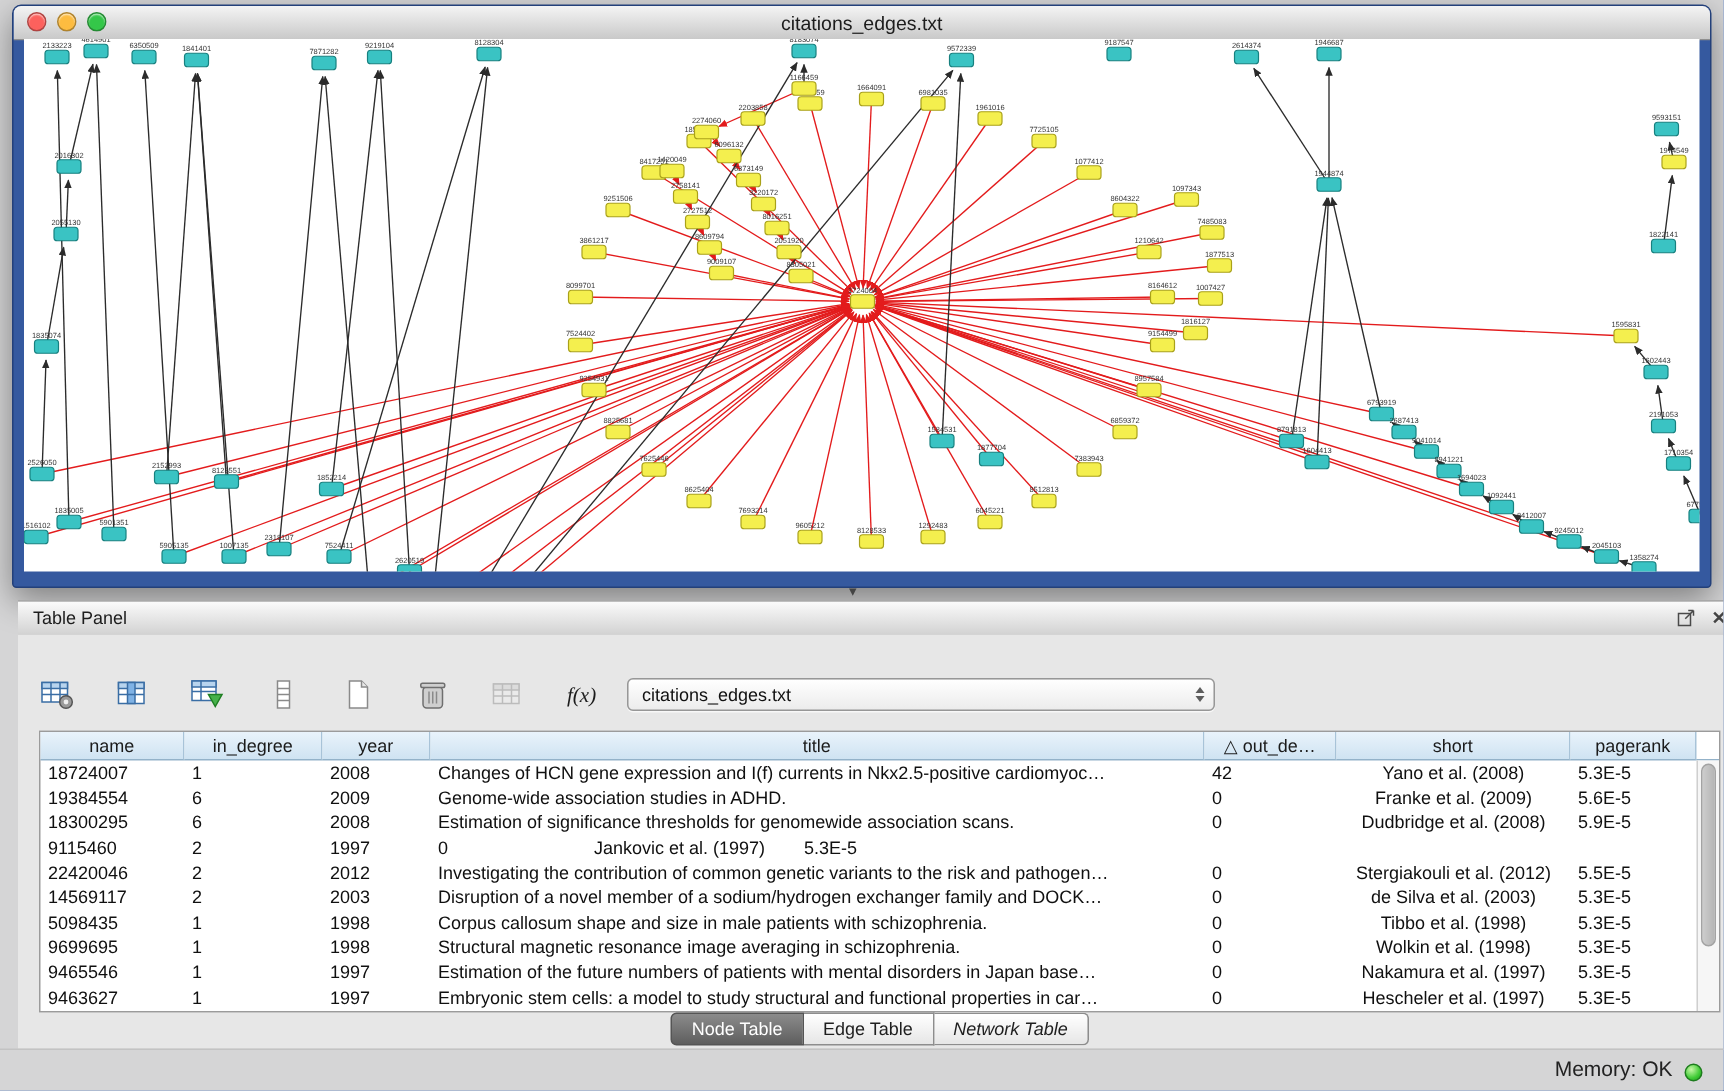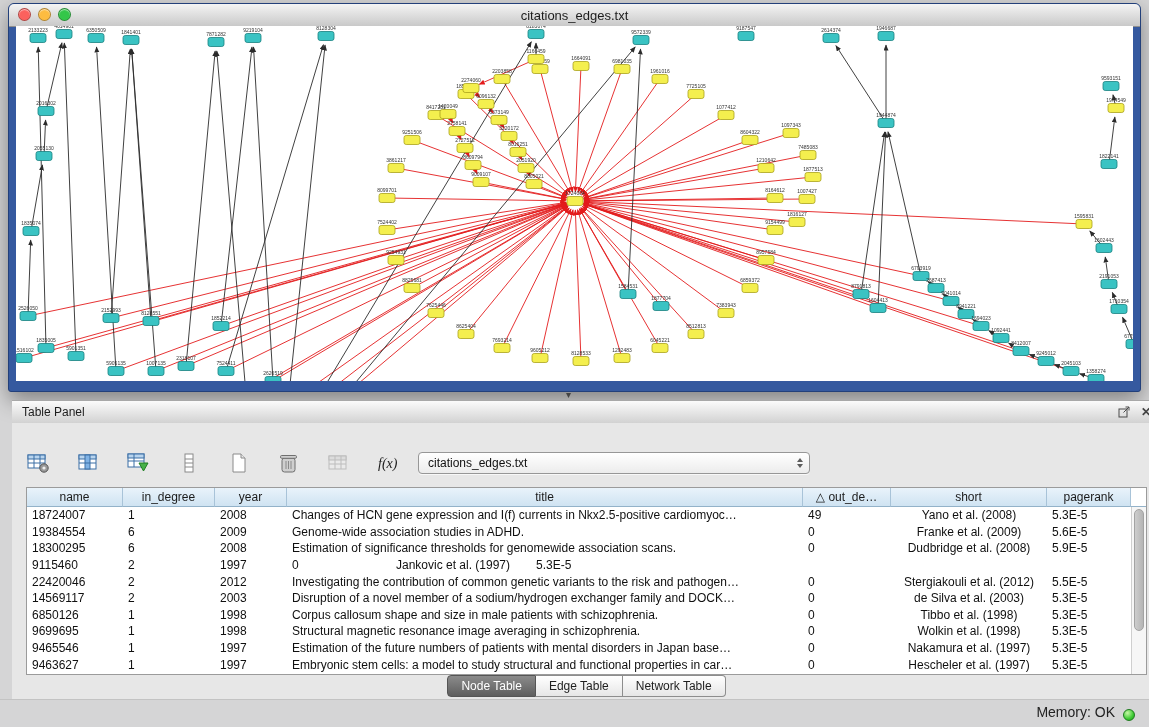--- a/index.html
+++ b/index.html
@@ -53,21 +53,21 @@
   .c0{width:96px;} .c1{width:92px;} .c2{width:72px;} .c3{flex:1;} .c4{width:88px;} .c5{width:156px;text-align:center;} .c6{width:84px;}
   .vscroll{position:absolute;right:0;top:19px;bottom:0;width:15px;background:#f6f6f6;border-left:1px solid #cfcfcf;box-sizing:border-box;}
   .vthumb{position:absolute;left:2px;right:2px;top:2px;height:120px;border-radius:6px;background:linear-gradient(90deg,#cdcdcd,#b5b5b5);border:1px solid #a3a3a3;}
   .hdr-pad{flex:0 0 15px;background:linear-gradient(#e9f3fb,#cfe3f2);border-bottom:1px solid #93b2c9;box-sizing:border-box;}
 
   
   .tabs-row{position:absolute;left:0;right:0;top:252px;display:flex;justify-content:center;}
   .tab{font-size:12px;height:20px;line-height:20px;padding:0 13px;background:linear-gradient(#ffffff,#e6e6e6);
        border:1px solid #8d8d8d;border-left:none;color:#1e1e1e;cursor:default;}
   .tab:first-child{border-left:1px solid #8d8d8d;border-radius:4px 0 0 4px;}
-  .tab:last-child{border-radius:0 4px 4px 0;}
+  .tab:last-child{border-radius:0 4px 4px 0;font-style:italic;}
   .tab.active{background:linear-gradient(#8b8b8b,#5e5e5e);color:#fff;border-color:#555;}
 
   
   .statusbar{position:absolute;left:0;right:0;bottom:0;height:27px;background:#d5d5d6;border-top:1px solid #c3c3c3;}
   .mem-label{position:absolute;right:34px;bottom:7px;font-size:14px;color:#222;}
   .mem-dot{position:absolute;right:14px;bottom:6px;width:12px;height:12px;border-radius:50%;
            background:radial-gradient(circle at 35% 30%,#c6f7a6,#3fcb35 60%,#1f9a1f);border:1px solid #1d7c1d;box-sizing:border-box;}
 </style>
 </head>
 <body>
@@ -729,21 +729,21 @@
             <div class="th c5">short</div>
             <div class="th c6">pagerank</div>
             <div class="hdr-pad"></div>
           </div>
         <div class="tbody">
             <div class="tr">
               <div class="td c0">18724007</div>
               <div class="td c1">1</div>
               <div class="td c2">2008</div>
               <div class="td c3">Changes of HCN gene expression and I(f) currents in Nkx2.5-positive cardiomyoc…</div>
-              <div class="td c4">49</div>
+              <div class="td c4">42</div>
               <div class="td c5">Yano et al. (2008)</div>
               <div class="td c6">5.3E-5</div>
               <div style="width: 15px;"></div>
             </div>
             <div class="tr">
               <div class="td c0">19384554</div>
               <div class="td c1">6</div>
               <div class="td c2">2009</div>
               <div class="td c3">Genome-wide association studies in ADHD.</div>
               <div class="td c4">0</div>
@@ -784,21 +784,21 @@
               <div class="td c0">14569117</div>
               <div class="td c1">2</div>
               <div class="td c2">2003</div>
               <div class="td c3">Disruption of a novel member of a sodium/hydrogen exchanger family and DOCK…</div>
               <div class="td c4">0</div>
               <div class="td c5">de Silva et al. (2003)</div>
               <div class="td c6">5.3E-5</div>
               <div style="width: 15px;"></div>
             </div>
             <div class="tr">
-              <div class="td c0">6850126</div>
+              <div class="td c0">5098435</div>
               <div class="td c1">1</div>
               <div class="td c2">1998</div>
               <div class="td c3">Corpus callosum shape and size in male patients with schizophrenia.</div>
               <div class="td c4">0</div>
               <div class="td c5">Tibbo et al. (1998)</div>
               <div class="td c6">5.3E-5</div>
               <div style="width: 15px;"></div>
             </div>
             <div class="tr">
               <div class="td c0">9699695</div>

